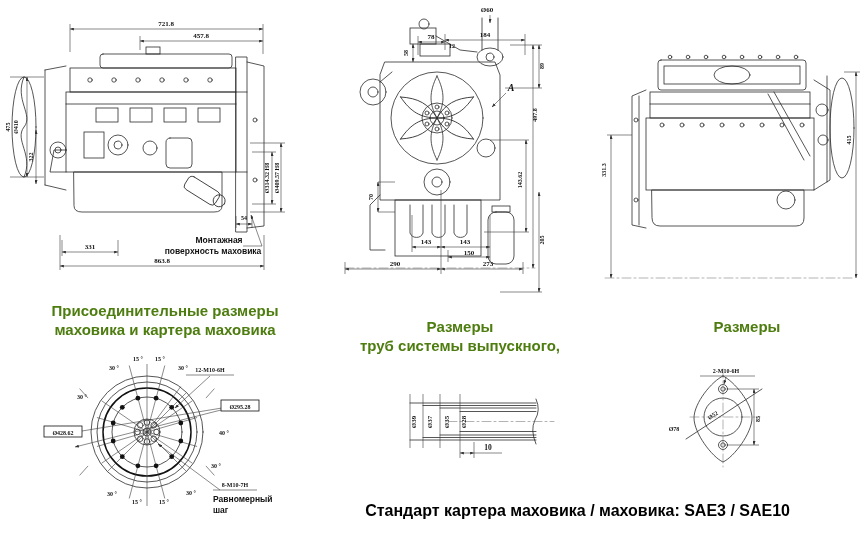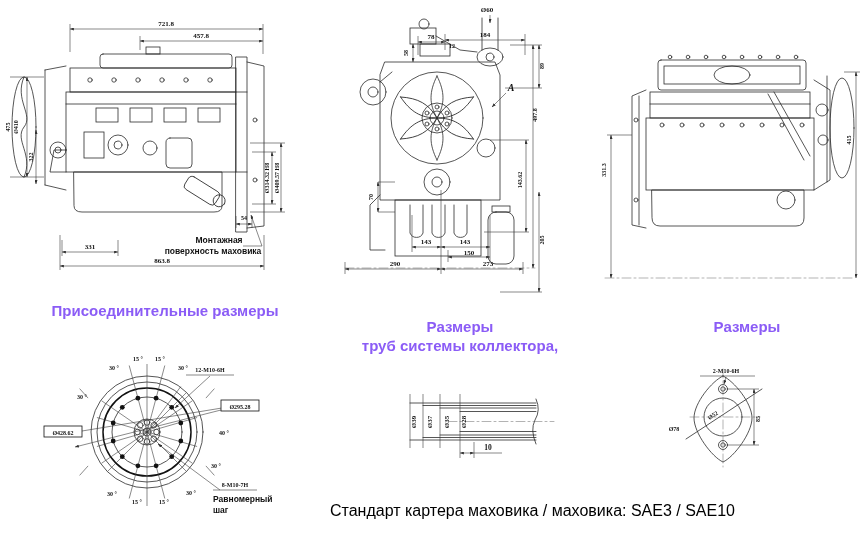--- a/index.html
+++ b/index.html
@@ -10,22 +10,22 @@
   .dim{font-size:7px}
   .tiny{font-size:6px}
   .big{font-size:7.5px}
   .note{font-family:"Liberation Sans",sans-serif;font-weight:bold;font-size:8.5px}
   .s  {stroke:#2b2b2b;stroke-width:.8;fill:none;stroke-linecap:round}
   .sb {stroke:#111;stroke-width:1.5;fill:none}
   .dl {stroke:#3a3a3a;stroke-width:.6;fill:none}
   .cl {stroke:#666;stroke-width:.5;fill:none;stroke-dasharray:9 3 2 3}
   .dot{fill:#111;stroke:none}
   .box{fill:#fff;stroke:#111;stroke-width:.8}
-  .cap{position:absolute;font-weight:bold;font-size:15px;line-height:19px;color:#8b5cf6;text-align:center}
-  .footer{position:absolute;font-weight:normal;font-size:16px;color:#000;text-align:left}
+  .cap{position:absolute;font-weight:bold;font-size:15px;line-height:19px;color:#4d7c0f;text-align:center}
+  .footer{position:absolute;font-weight:bold;font-size:16px;color:#000;text-align:right}
 </style>
 </head>
 <body>
 
 <div id="canvas">
 
   <svg style="left:0;top:0" width="340" height="300" viewBox="0 0 340 300">
     <defs>
         <marker id="aA" markerWidth="7" markerHeight="5" refX="6.5" refY="2.5" orient="auto-start-reverse">
           <path d="M0,0L7,2.5L0,5z" fill="#333"></path>
@@ -261,24 +261,25 @@
       <line x1="21" y1="115" x2="21" y2="258" marker-start="url(#aC)" marker-end="url(#aC)"></line>
       <line x1="254" y1="52" x2="270" y2="52"></line>
       <line x1="266" y1="52" x2="266" y2="258" marker-start="url(#aC)" marker-end="url(#aC)"></line>
     </g>
     <text class="tiny" x="16" y="150" text-anchor="middle" transform="rotate(-90 16 150)">331.3</text>
     <text class="tiny" x="261" y="120" text-anchor="middle" transform="rotate(-90 261 120)">415</text>
   </svg>
 
   <div class="cap" style="left:0;top:301px;width:330px">
     <div>Присоединительные размеры</div>
+    <div>маховика и картера маховика</div>
   </div>
   <div class="cap" style="left:348px;top:317px;width:224px">
     <div>Размеры</div>
-    <div>труб системы коллектора,</div>
+    <div>труб системы выпускного,</div>
   </div>
   <div class="cap" style="left:628px;top:317px;width:238px">
     <div>Размеры</div>
   </div>
 
   <svg style="left:20px;top:350px" width="300" height="180" viewBox="0 0 300 180">
     <defs>
         <marker id="aD" markerWidth="7" markerHeight="5" refX="6.5" refY="2.5" orient="auto-start-reverse">
           <path d="M0,0L7,2.5L0,5z" fill="#333"></path>
         </marker>

